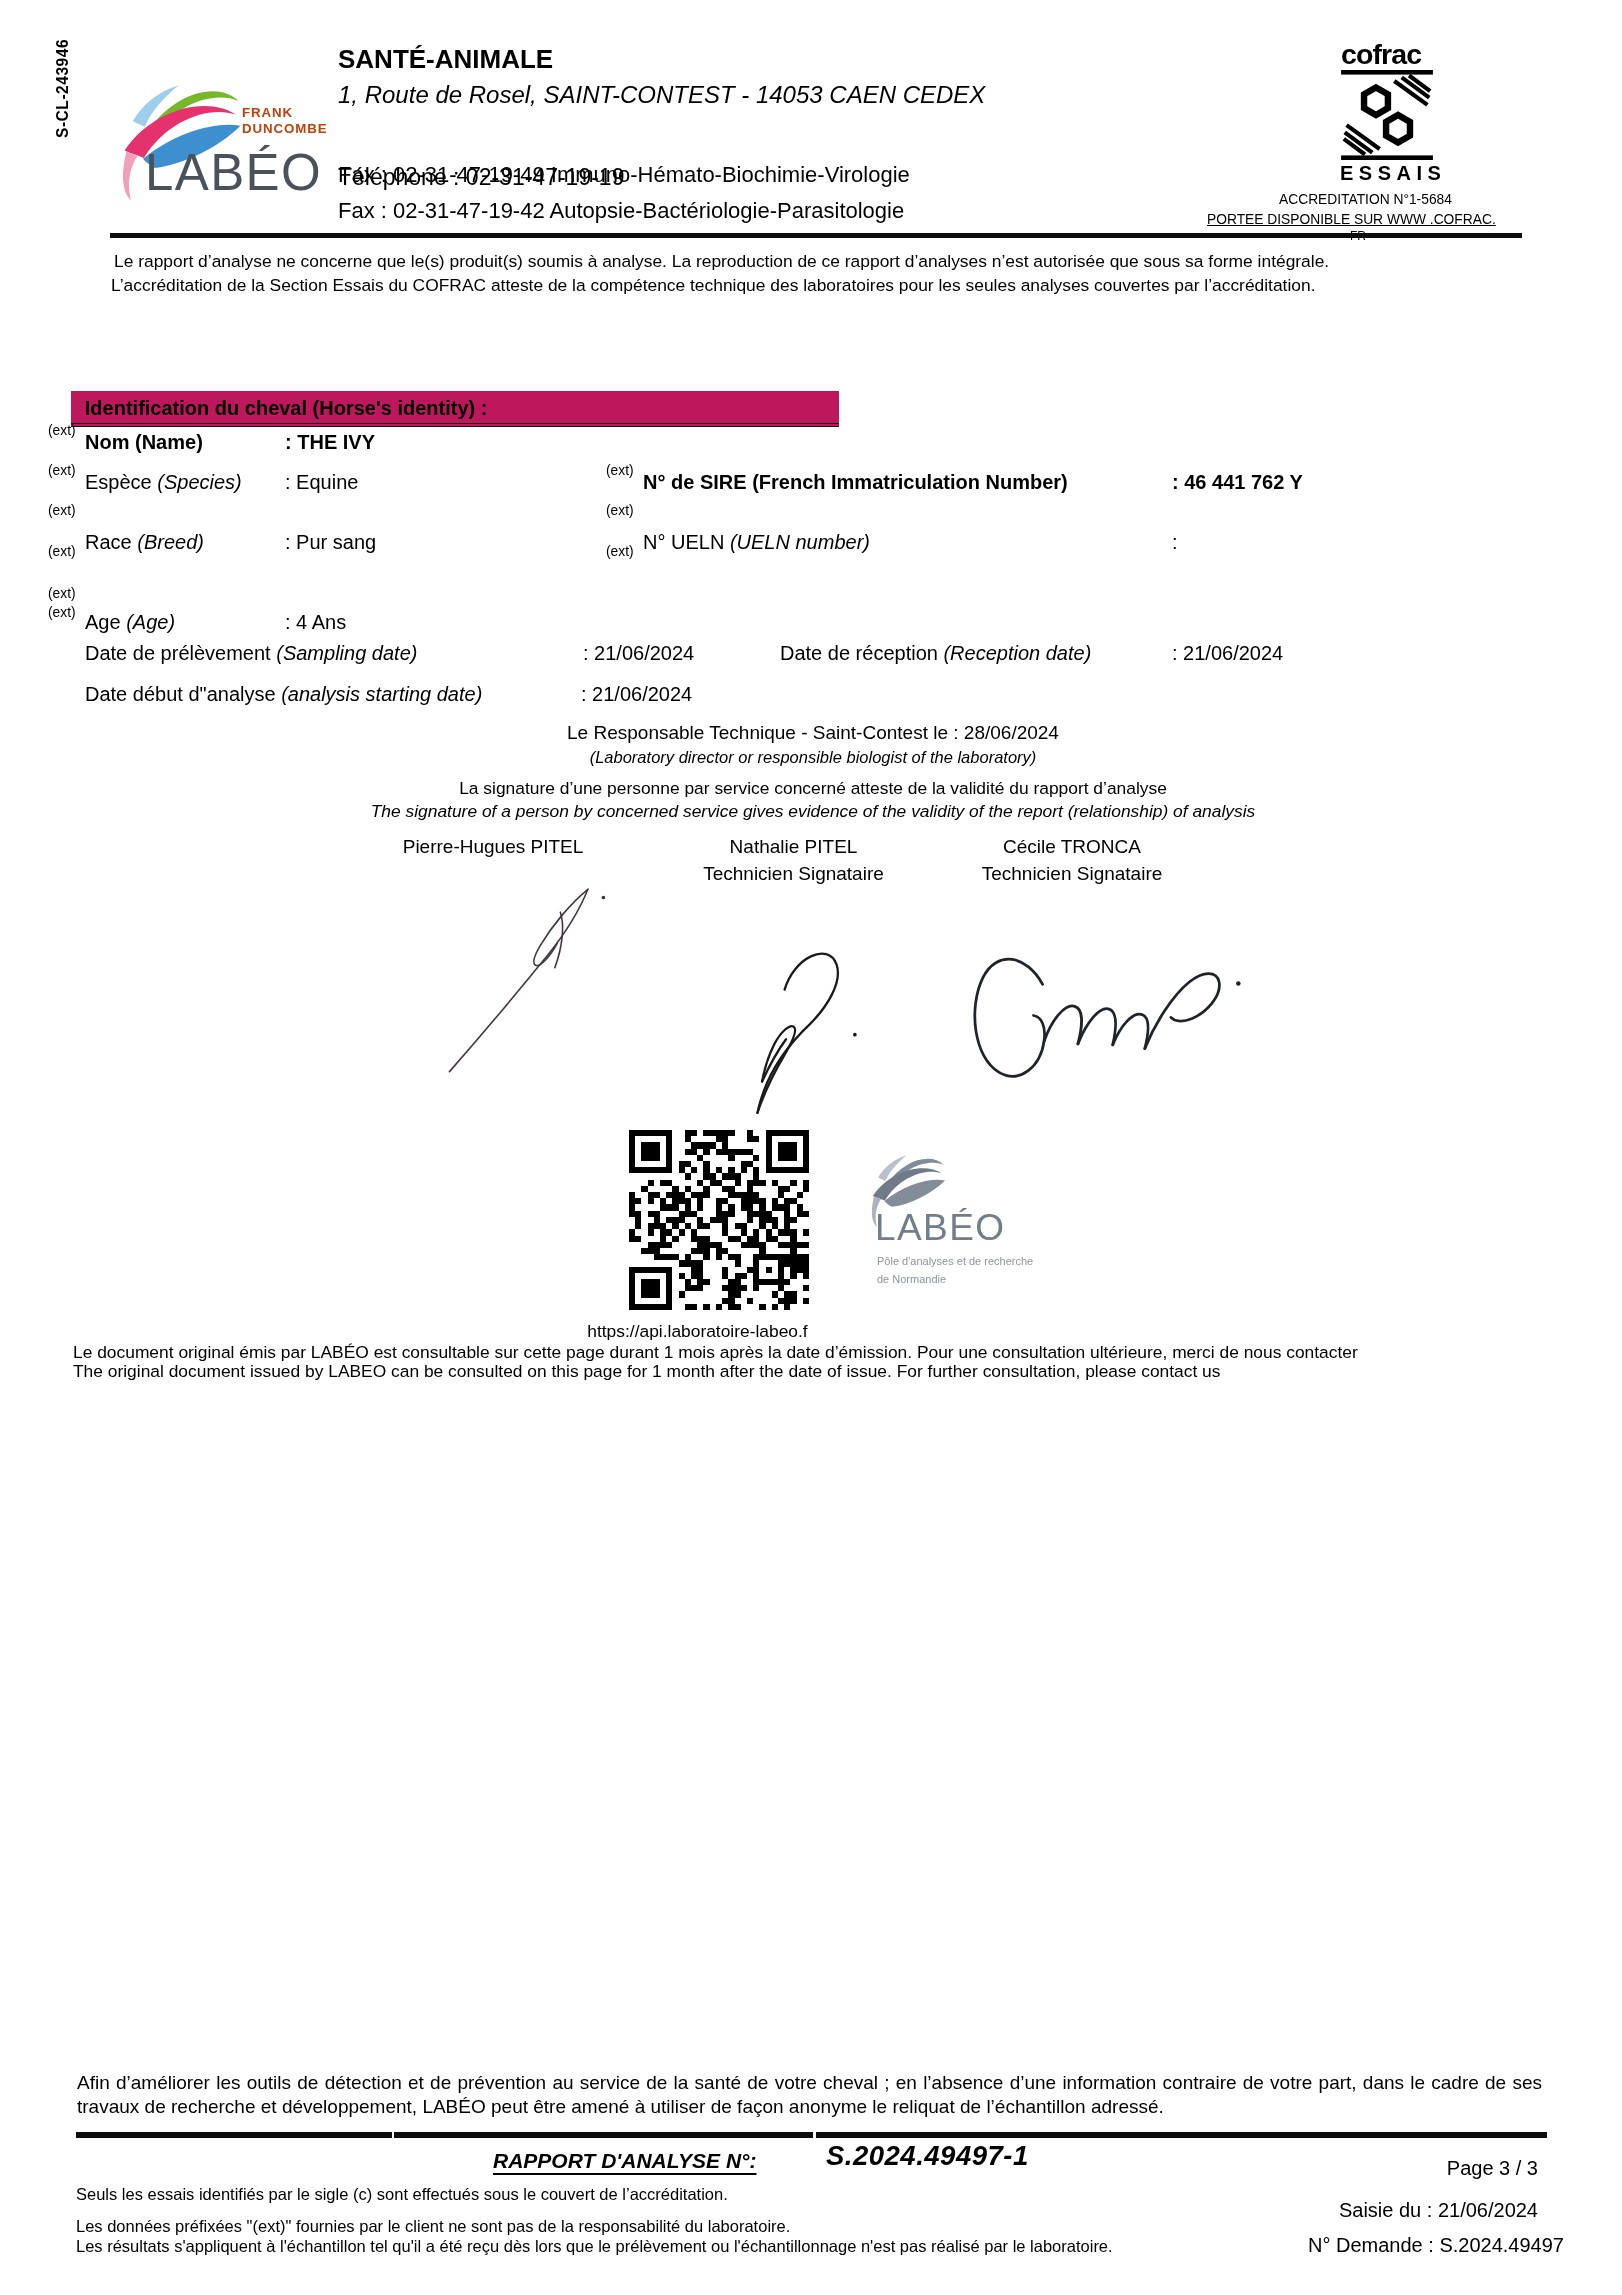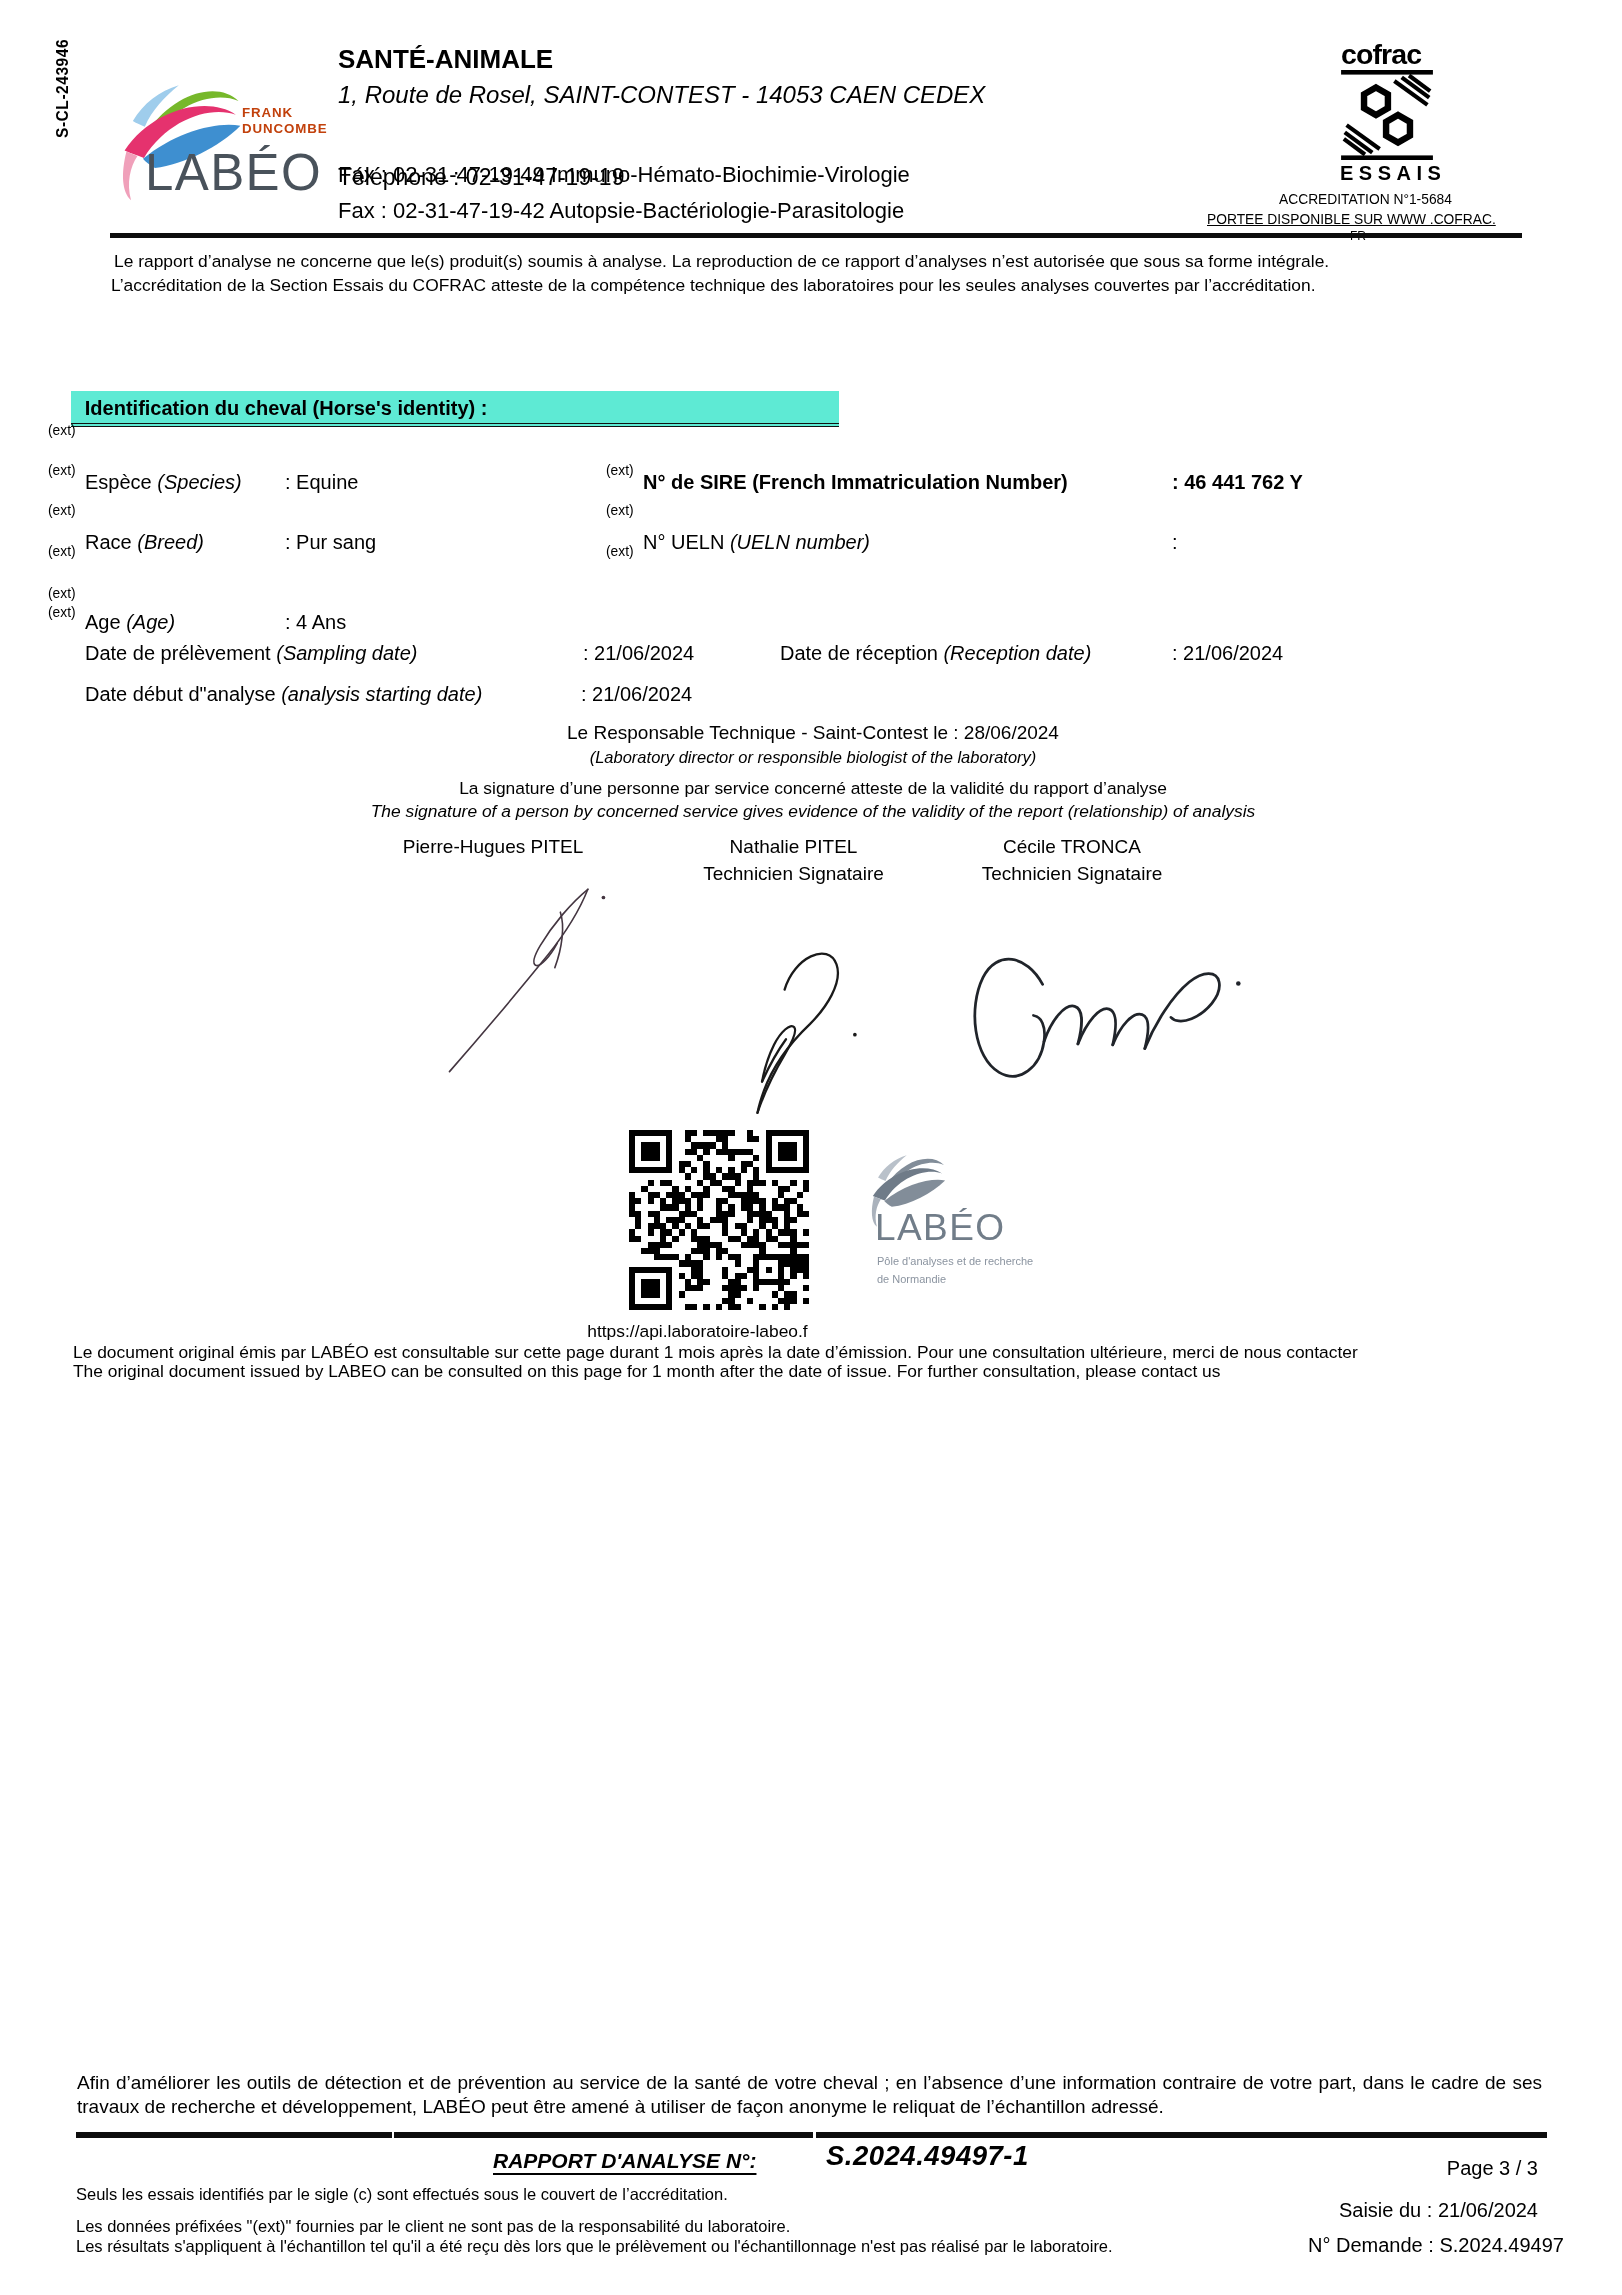--- a/index.html
+++ b/index.html
@@ -18,21 +18,21 @@
   .brand-word{font-size:51px;letter-spacing:1.4px;color:#49525b;}
   .hline{background:#0d0d0d;}
 
   
   .cofrac-word{font-size:28.5px;font-weight:bold;letter-spacing:-0.9px;}
   .cofrac-essais{font-size:20px;font-weight:bold;letter-spacing:5.5px;}
   .cofrac-small{font-size:13.8px;}
   .underl{text-decoration:underline;}
 
   
-  .sec-bar{left:71px;top:391px;width:768px;height:32px;background:#5eead4;
+  .sec-bar{left:71px;top:391px;width:768px;height:32px;background:#be185d;
            border-bottom:4.1px double #121212;}
   .sec-title{left:13.8px;top:6.4px;font-size:20px;font-weight:bold;}
   .row{position:absolute;left:0;width:1623px;height:27.5px;font-size:20px;white-space:nowrap;}
   .lbl{position:absolute;left:85px;}
   .lblR{position:absolute;left:643px;}
   .val{position:absolute;left:285px;}
   .valR{position:absolute;left:1172px;}
   .ext{position:absolute;font-size:13.8px;white-space:nowrap;}
 
   
@@ -116,20 +116,24 @@
   <span class="abs ext" style="left:48px;top:423px;">(ext)</span>
   <span class="abs ext" style="left:48px;top:463px;">(ext)</span>
   <span class="abs ext" style="left:48px;top:503px;">(ext)</span>
   <span class="abs ext" style="left:48px;top:544px;">(ext)</span>
   <span class="abs ext" style="left:48px;top:586px;">(ext)</span>
   <span class="abs ext" style="left:48px;top:605px;">(ext)</span>
   <span class="abs ext" style="left:606px;top:463px;">(ext)</span>
   <span class="abs ext" style="left:606px;top:503px;">(ext)</span>
   <span class="abs ext" style="left:606px;top:544px;">(ext)</span>
 
+  <div class="row b" style="top:431px;">
+    <span class="lbl">Nom (Name)</span>
+    <span class="val">: THE IVY</span>
+  </div>
 
   <div class="row" style="top:471px;">
     <span class="lbl"><span>Espèce </span><span class="it">(Species)</span></span>
     <span class="val">: Equine</span>
     <span class="lblR b">N° de SIRE (French Immatriculation Number)</span>
     <span class="valR b">: 46 441 762 Y</span>
   </div>
 
   <div class="row" style="top:531px;">
     <span class="lbl"><span>Race </span><span class="it">(Breed)</span></span>

